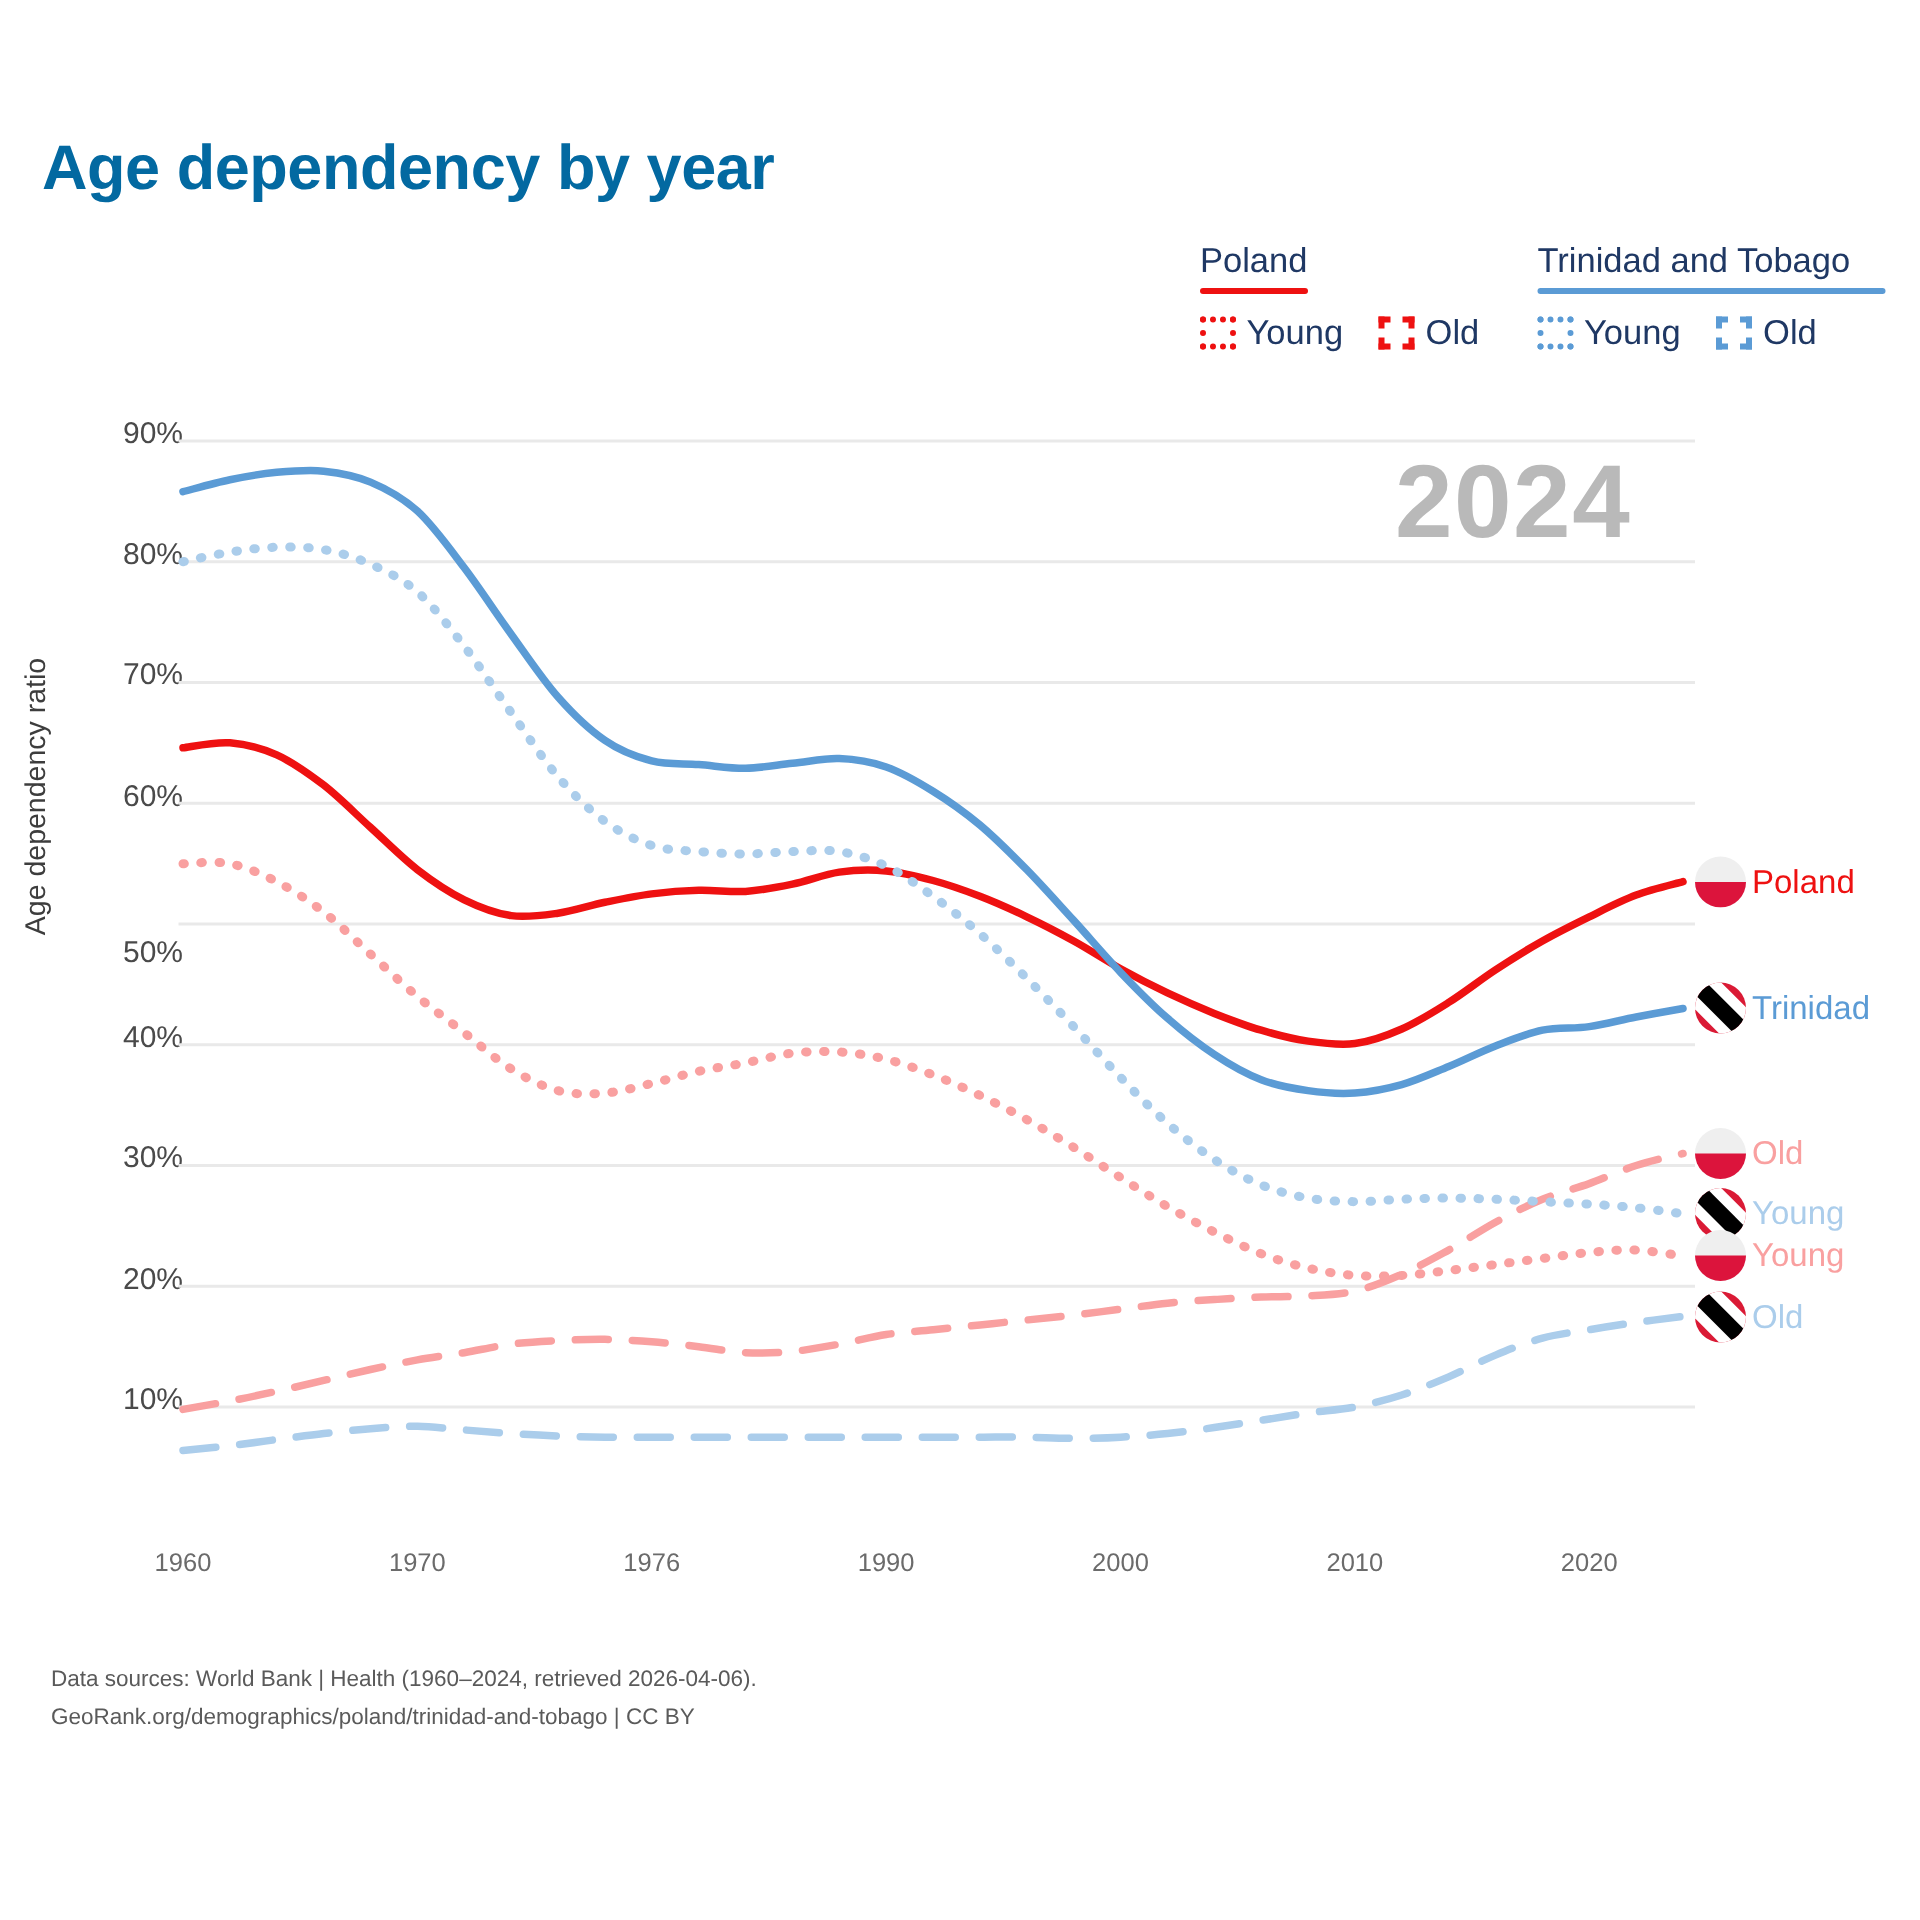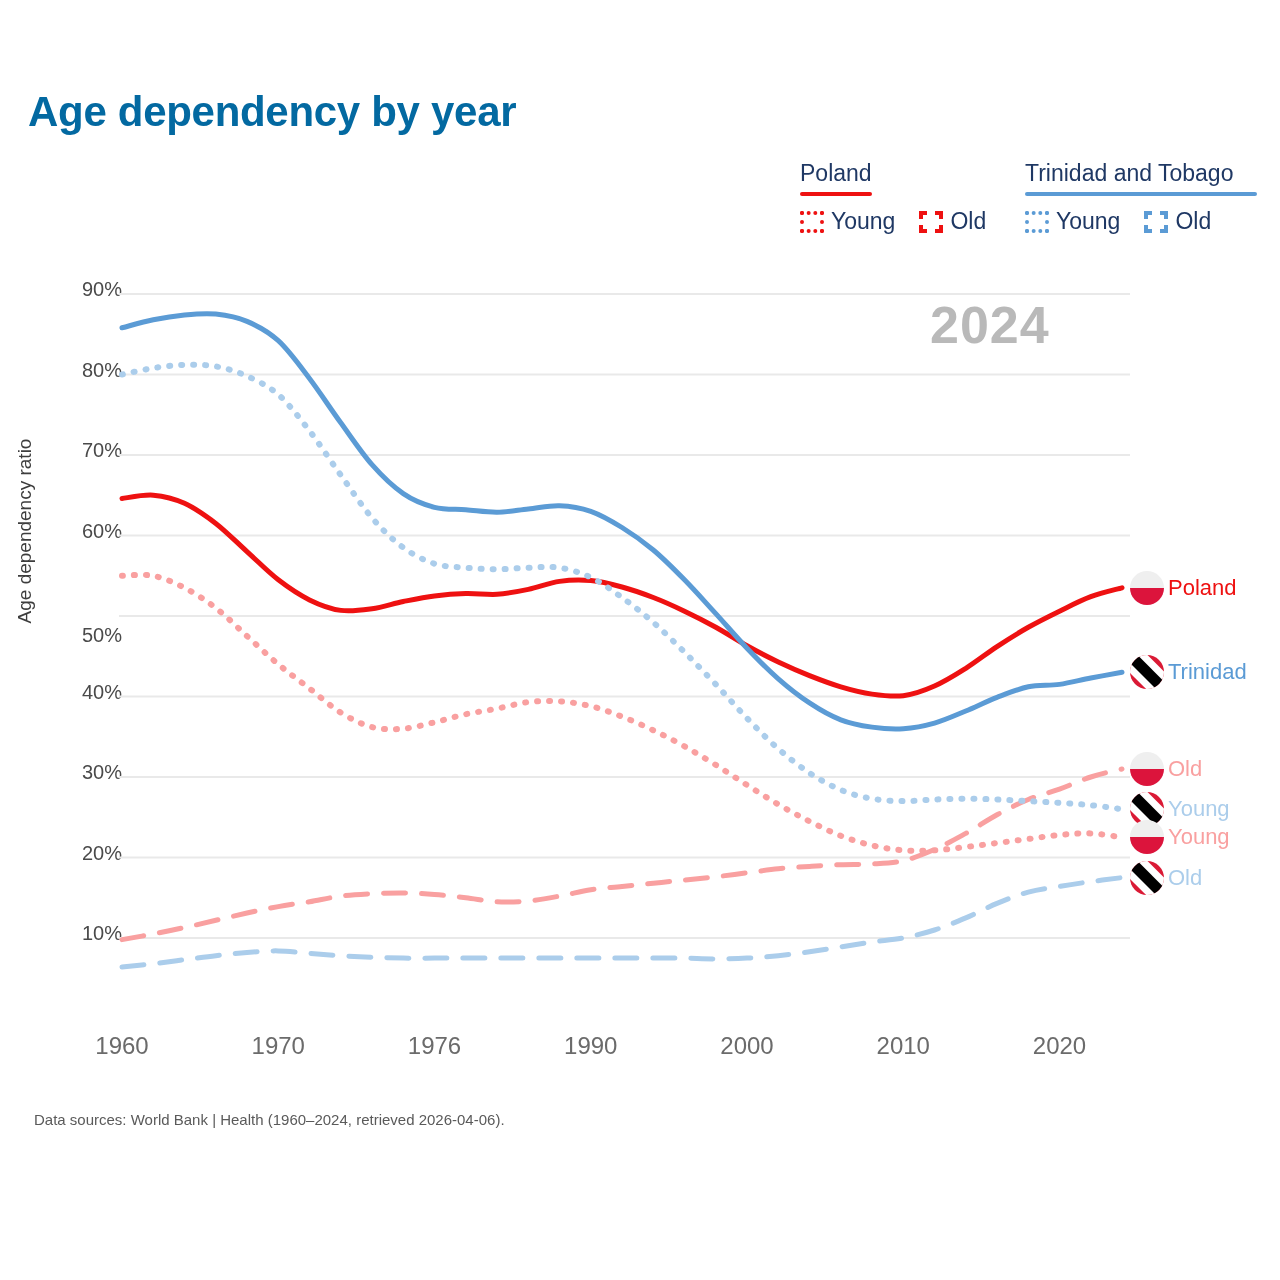--- a/index.html
+++ b/index.html
@@ -47,25 +47,25 @@
     transform:rotate(-90deg);transform-origin:center center;
     text-align:center;font-size:19px;color:#3d3d3d;
   }
   .ytick{
     position:absolute;right:0;width:70px;text-align:right;
     font-size:20px;color:#4a4a4a;
   }
   .yticks{position:absolute;left:52px;top:0;width:70px;height:1000px;}
   .xtick{
     position:absolute;top:1032px;text-align:center;width:120px;
-    font-size:24px;color:#6b6b6b;
+    font-size:17px;color:#6b6b6b;
   }
   .watermark{
     position:absolute;left:930px;top:295px;
-    font-size:52px;font-weight:bold;color:#b9b9b9;
+    font-size:69px;font-weight:bold;color:#b9b9b9;
     letter-spacing:1px;
   }
 
   
   .endlabel{position:absolute;display:flex;align-items:center;gap:4px;}
   .flag{width:34px;height:34px;border-radius:50%;position:relative;overflow:hidden;flex:0 0 auto;}
   .flag.pl{background:#efefef;}
   .flag.pl::after{content:"";position:absolute;left:0;bottom:0;width:100%;height:50%;background:#dc143c;}
   .flag.tt{background:#da1a35;}
   .flag.tt .band{
@@ -186,15 +186,16 @@
           <div class="flag tt">
             <div class="band"></div>
           </div>
           <span class="endlabel-text" style="color: rgb(171, 205, 235);">Old</span>
         </div>
       </div>
   </div>
 
   <div class="footer">
     <div>Data sources: World Bank | Health (1960–2024, retrieved 2026-04-06).</div>
+    <div>GeoRank.org/demographics/poland/trinidad-and-tobago | CC BY</div>
   </div>
 
 </div>
 
 </body></html>

